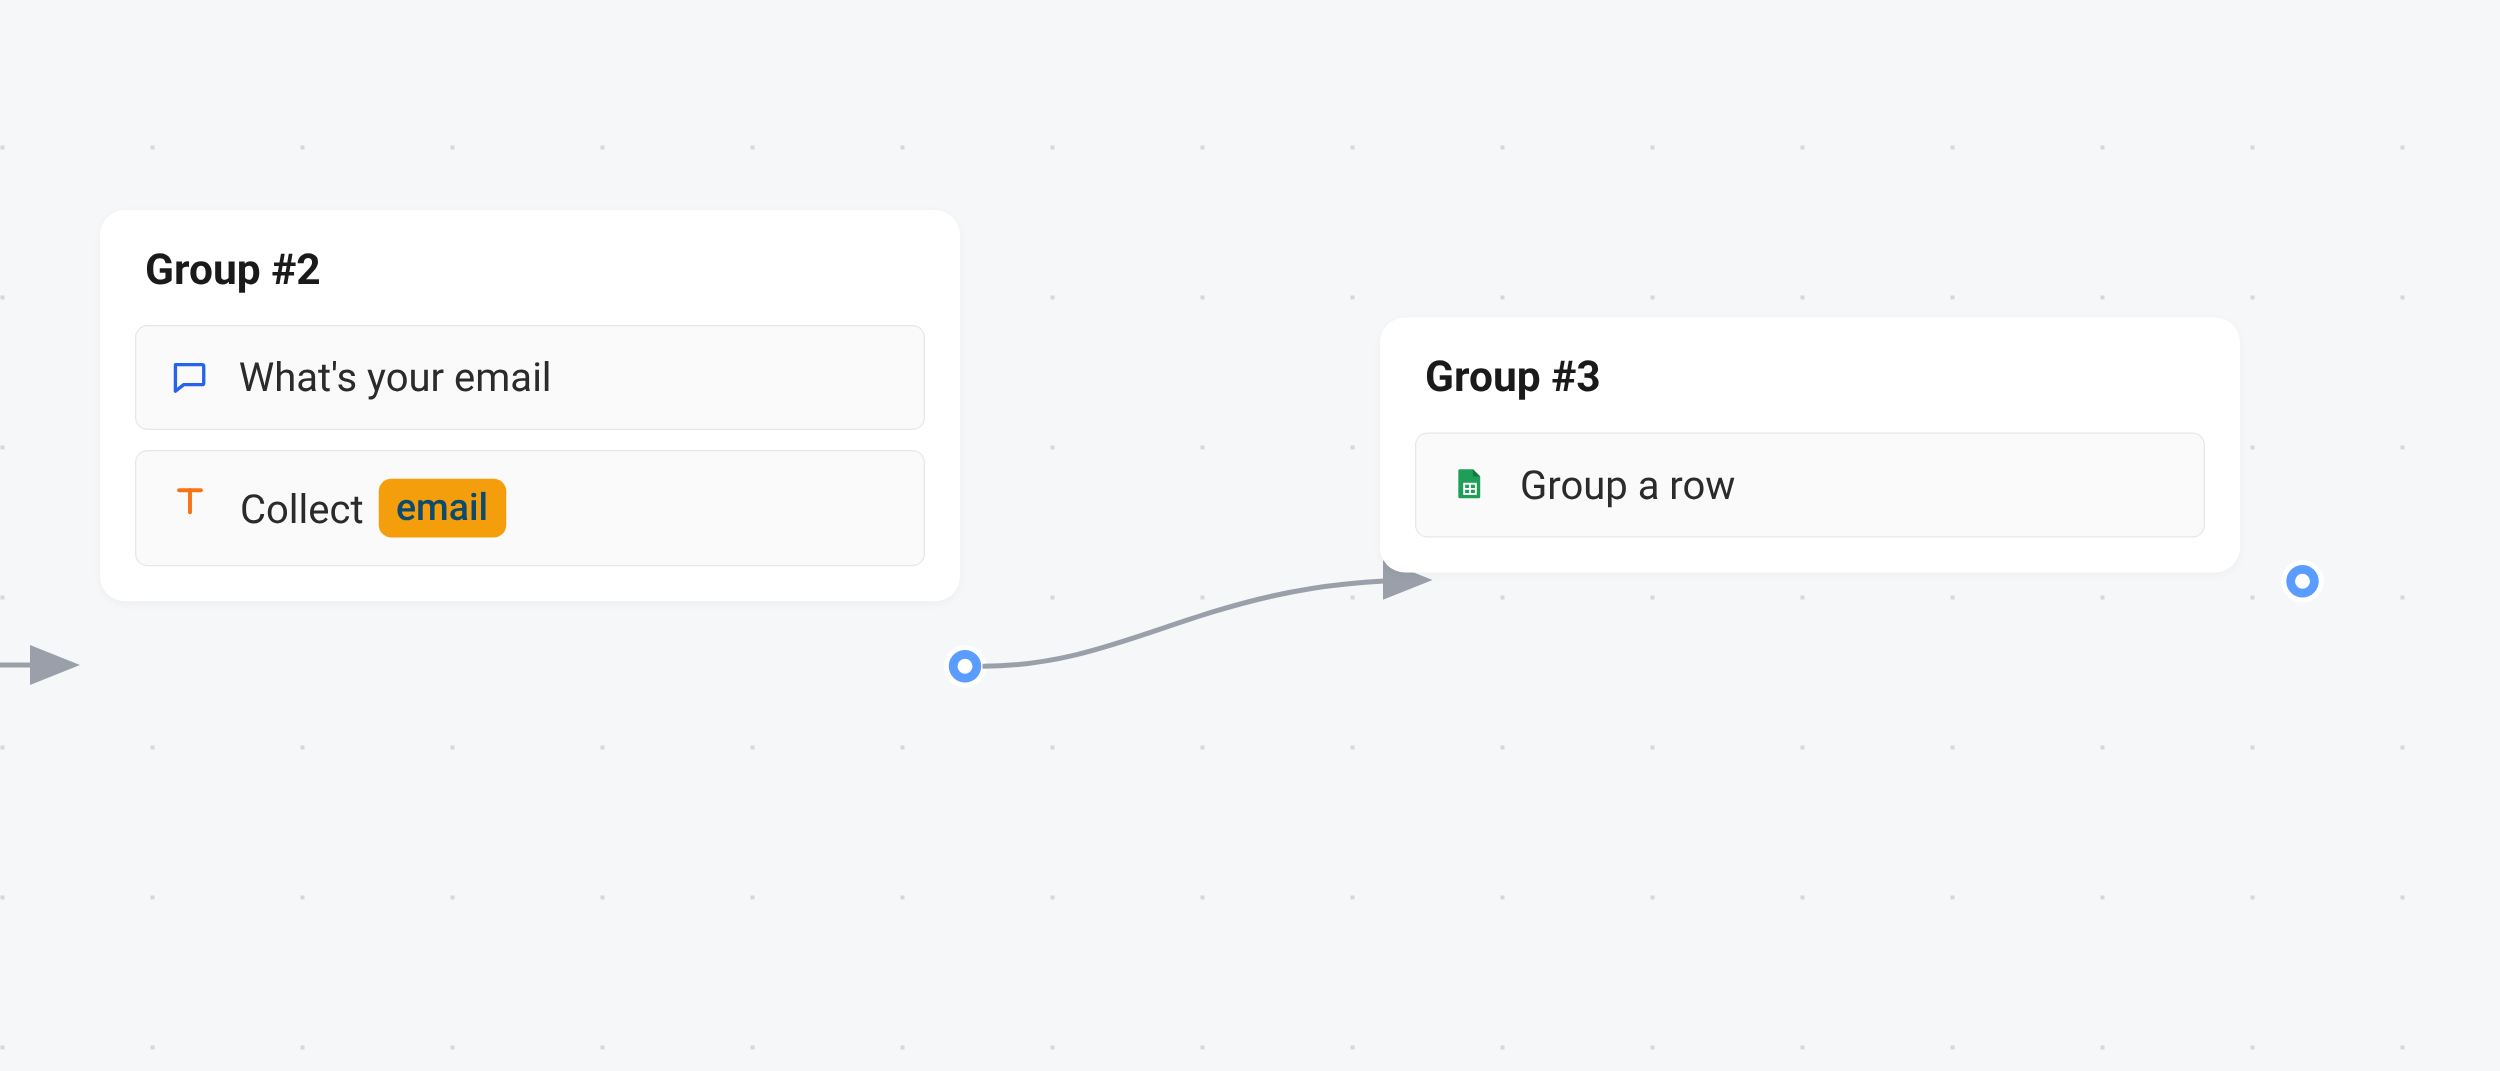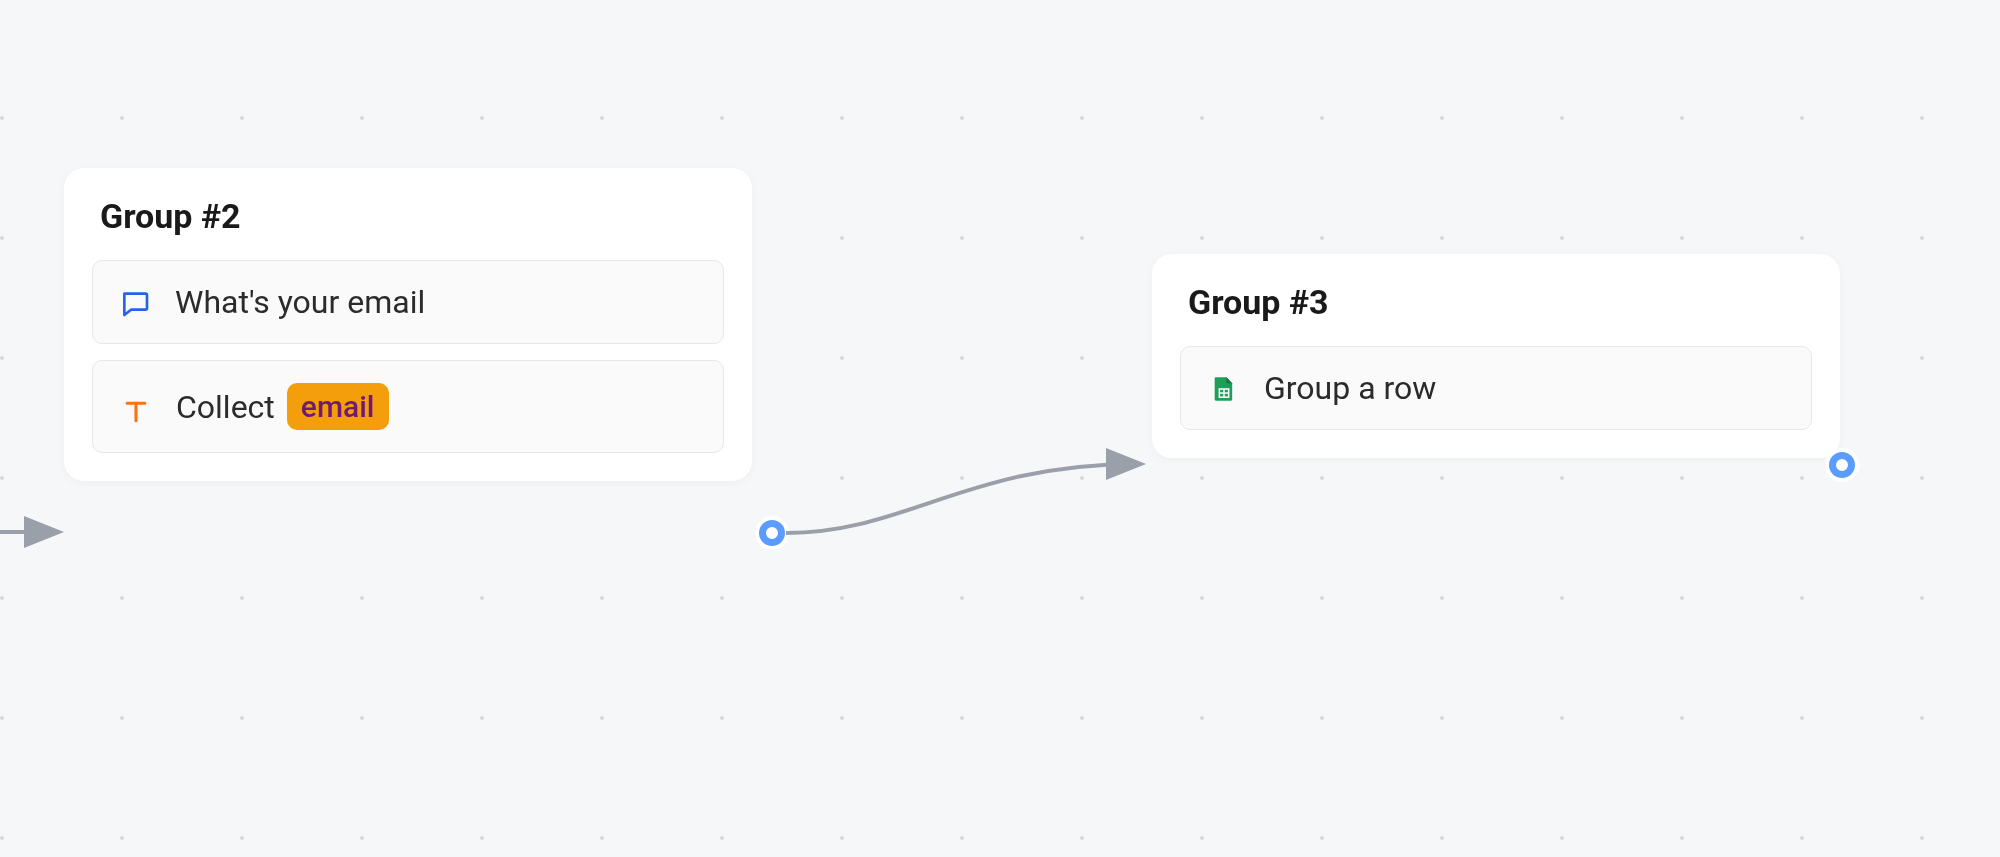--- a/index.html
+++ b/index.html
@@ -31,41 +31,41 @@
     }
     .node-title {
       font-size: 34px;
       font-weight: 700;
       color: #1a1a1a;
       margin-bottom: 24px;
       padding-left: 8px;
     }
     .block {
       display: flex;
-      align-items: flex-end;
+      align-items: flex-start;
       background: #fafafa;
       border: 1px solid #e5e7eb;
       border-radius: 10px;
       padding: 22px 24px;
       margin-bottom: 16px;
       gap: 22px;
     }
     .block:last-child { margin-bottom: 0; padding-left: 25px; }
     .block-text {
       font-size: 32px;
       color: #2b2b2b;
       display: flex;
       align-items: center;
       gap: 12px;
     }
     .chip {
       display: inline-flex;
       align-items: center;
       background: #f59e0b;
-      color: #701a75;
+      color: #0c4a6e;
       border-radius: 10px;
       padding: 6px 14px;
       font-size: 30px;
       font-weight: 500;
     }
     .icon-wrap {
       width: 36px;
       height: 36px;
       display: flex;
       align-items: center;
@@ -94,21 +94,21 @@
 
   <svg class="edge" style="left:0; top:512; width:80px; height:40px;">
     <defs>
       <marker id="arrowheadL" markerWidth="10" markerHeight="8" refX="8" refY="4" orient="auto">
         <path d="M0,0 L10,4 L0,8 Z" fill="#9aa0a9"></path>
       </marker>
     </defs>
     <line x1="0" y1="20" x2="56" y2="20" stroke="#9aa0a9" stroke-width="4" marker-end="url(#arrowheadL)"></line>
   </svg>
 
-  <div class="node-card" style="left:64px; top:168px; width:688px;">
+  <div class="node-card" style="left:80px; top:168px; width:688px;">
     <div class="node-title">Group #2</div>
 
     <div class="block">
       <span class="icon-wrap">
         <svg viewBox="0 0 24 24" width="32" height="32" fill="none" stroke="#2563eb" stroke-width="2" stroke-linecap="round" stroke-linejoin="round">
           <path d="M4 5 h16 a1 1 0 0 1 1 1 v10 a1 1 0 0 1 -1 1 H9 l-5 4 v-4 a1 1 0 0 1 0 0 V6 a1 1 0 0 1 1 -1 z"></path>
         </svg>
       </span>
       <span class="block-text">What's your email</span>
     </div>
@@ -131,21 +131,21 @@
 
   <svg class="edge" style="left:786px; top:440px; width:380px; height:120px;">
     <defs>
       <marker id="arrowheadR" markerWidth="10" markerHeight="8" refX="8" refY="4" orient="auto">
         <path d="M0,0 L10,4 L0,8 Z" fill="#9aa0a9"></path>
       </marker>
     </defs>
     <path d="M 0 93 C 120 93, 180 24, 352 24" stroke="#9aa0a9" stroke-width="4" fill="none" marker-end="url(#arrowheadR)"></path>
   </svg>
 
-  <div class="node-card" style="left:1152px; top:254px; width:688px;">
+  <div class="node-card" style="left:1104px; top:254px; width:688px;">
     <div class="node-title">Group #3</div>
 
     <div class="block">
       <span class="icon-wrap">
         <svg viewBox="0 0 24 24" width="28" height="30">
           <path d="M5 2 h9 l5 5 v14 a1 1 0 0 1 -1 1 H5 a1 1 0 0 1 -1 -1 V3 a1 1 0 0 1 1 -1 z" fill="#1e9e56"></path>
           <path d="M14 2 v5 h5 z" fill="#16783f"></path>
           <rect x="8" y="12" width="8" height="7" fill="none" stroke="#ffffff" stroke-width="1.3"></rect>
           <line x1="8" y1="15.5" x2="16" y2="15.5" stroke="#ffffff" stroke-width="1.3"></line>
           <line x1="12" y1="12" x2="12" y2="19" stroke="#ffffff" stroke-width="1.3"></line>

